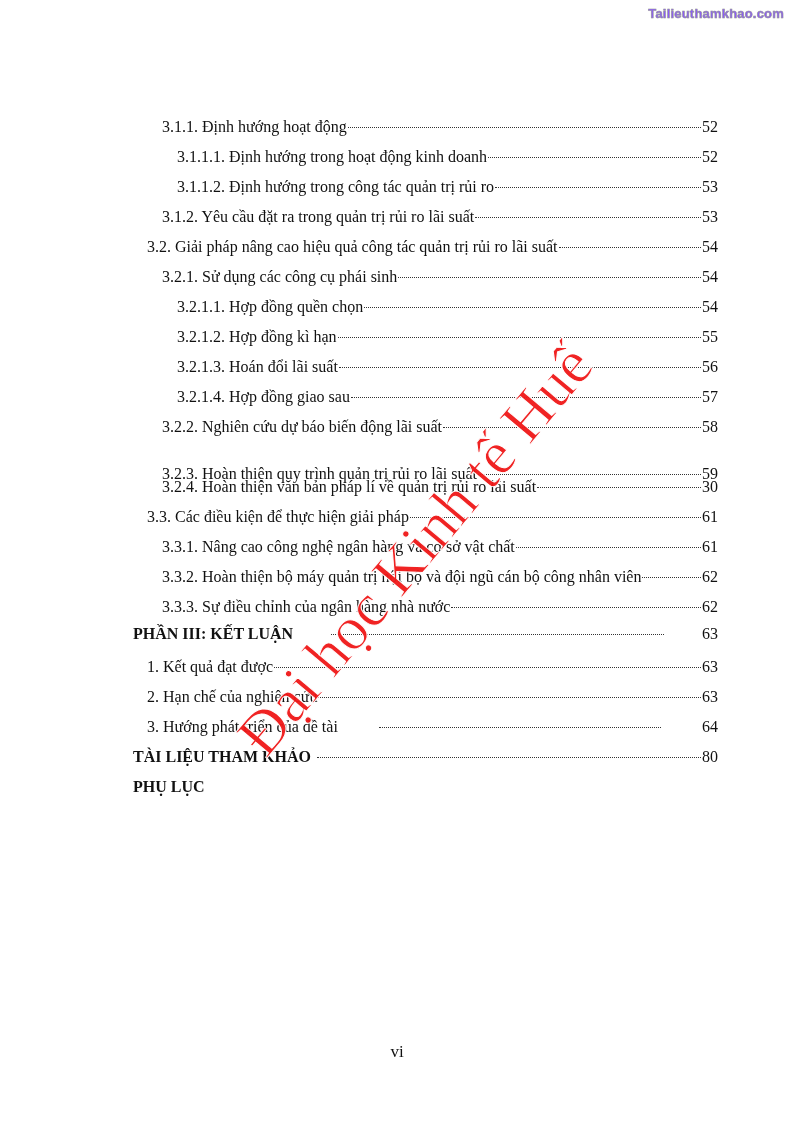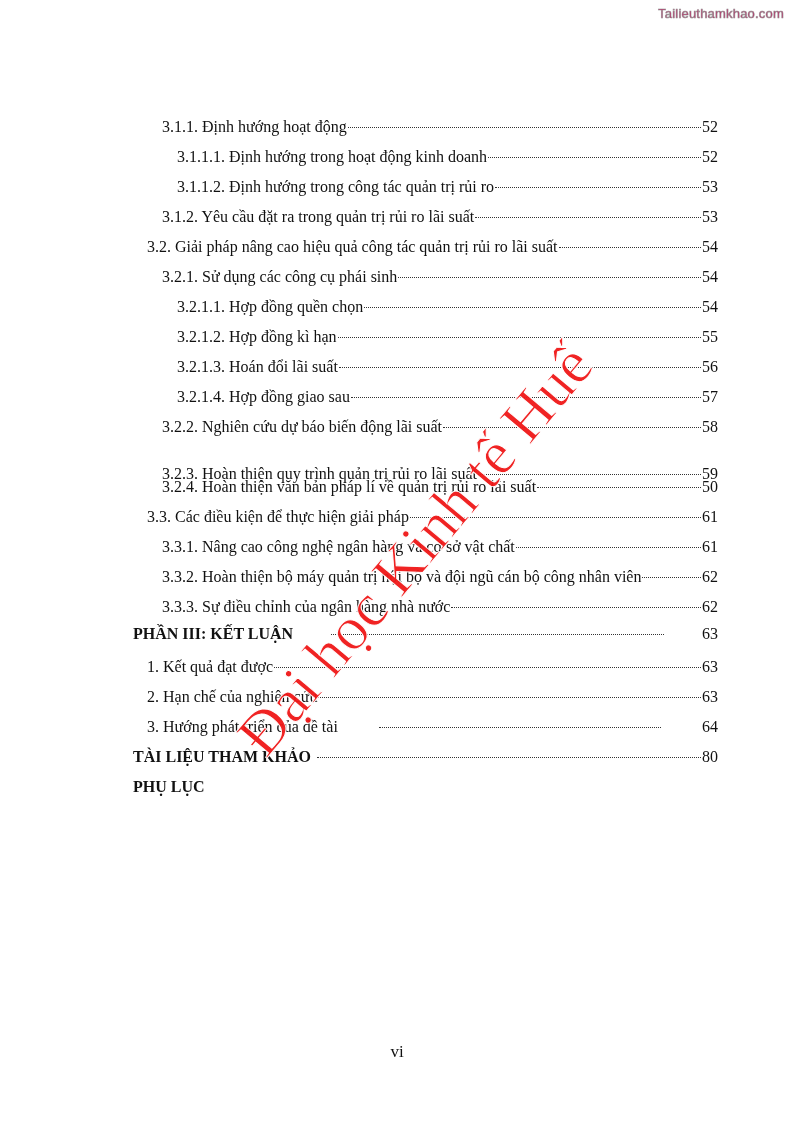--- a/index.html
+++ b/index.html
@@ -3,23 +3,24 @@
   <meta charset="utf-8">
   <style>
     html, body { margin: 0; padding: 0; }
     body {
       width: 794px; height: 1123px; background: #ffffff; position: relative; overflow: hidden;
       font-family: "Liberation Serif", "DejaVu Serif", serif; color: #111;
     }
     .site-mark {
       position: absolute; top: 6px; right: 10px;
       font-family: "Liberation Sans", "DejaVu Sans", sans-serif;
-      font-size: 13px; color: #be185d; letter-spacing: 0.2px;
+      font-size: 13px; color: #8b5cf6; letter-spacing: 0.2px;
       -webkit-text-stroke: 0.6px #9a9a9a;
       text-shadow: 0 0 1px #bcbcbc;
+      font-weight: bold;
     }
     .toc { position: absolute; left: 0; top: 112px; width: 794px; }
     .toc-row {
       position: absolute; left: 0; height: 30px; display: flex; align-items: baseline;
       font-size: 16px; line-height: 30px; white-space: nowrap;
     }
     .toc-row .label { flex: 0 0 auto; }
     .toc-row .leader {
       flex: 1 1 auto; overflow: hidden; margin: 0 1px;
       border-bottom: 1.6px dotted #333; height: 0; transform: translateY(-4px);
@@ -102,21 +103,21 @@
     <span class="page">58</span>
   </div>
   <div class="toc-row" style="top:330px;left:162px;width:556px;margin-top:17px;">
     <span class="label">3.2.3. Hoàn thiện quy trình quản trị rủi ro lãi suất</span>
     <span class="leader"></span>
     <span class="page">59</span>
   </div>
   <div class="toc-row" style="top:360px;left:162px;width:556px;">
     <span class="label">3.2.4. Hoàn thiện văn bản pháp lí về quản trị rủi ro lãi suất</span>
     <span class="leader"></span>
-    <span class="page">50</span>
+    <span class="page">30</span>
   </div>
   <div class="toc-row" style="top:390px;left:147px;width:571px;">
     <span class="label">3.3. Các điều kiện để thực hiện giải pháp</span>
     <span class="leader"></span>
     <span class="page">61</span>
   </div>
   <div class="toc-row" style="top:420px;left:162px;width:556px;">
     <span class="label">3.3.1. Nâng cao công nghệ ngân hàng và cơ sở vật chất</span>
     <span class="leader"></span>
     <span class="page">61</span>

